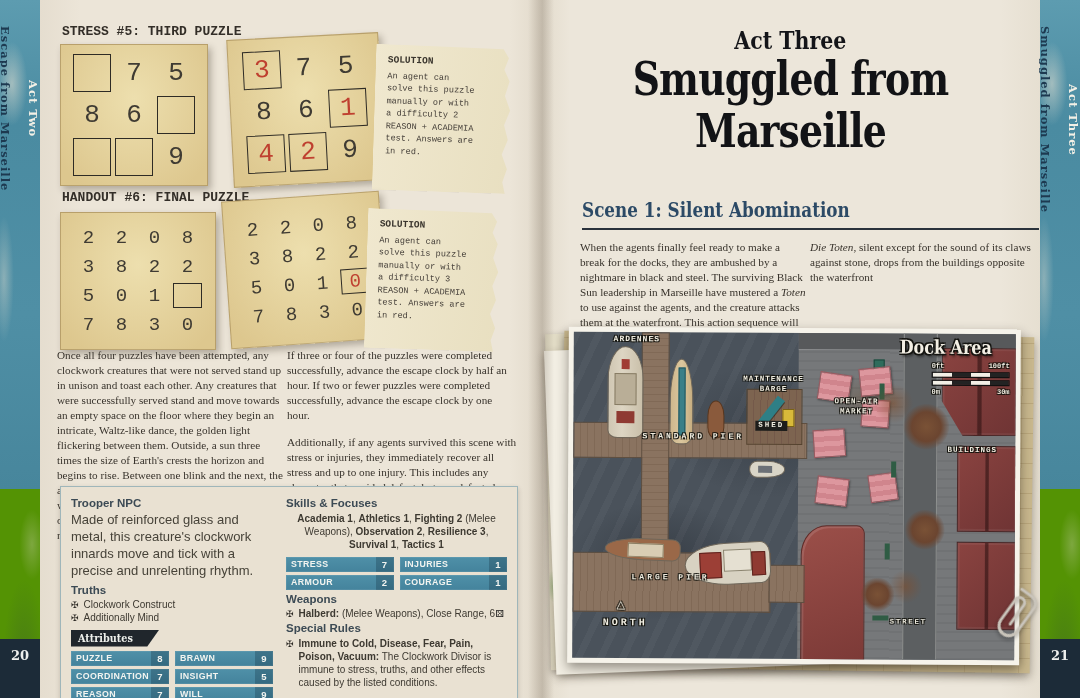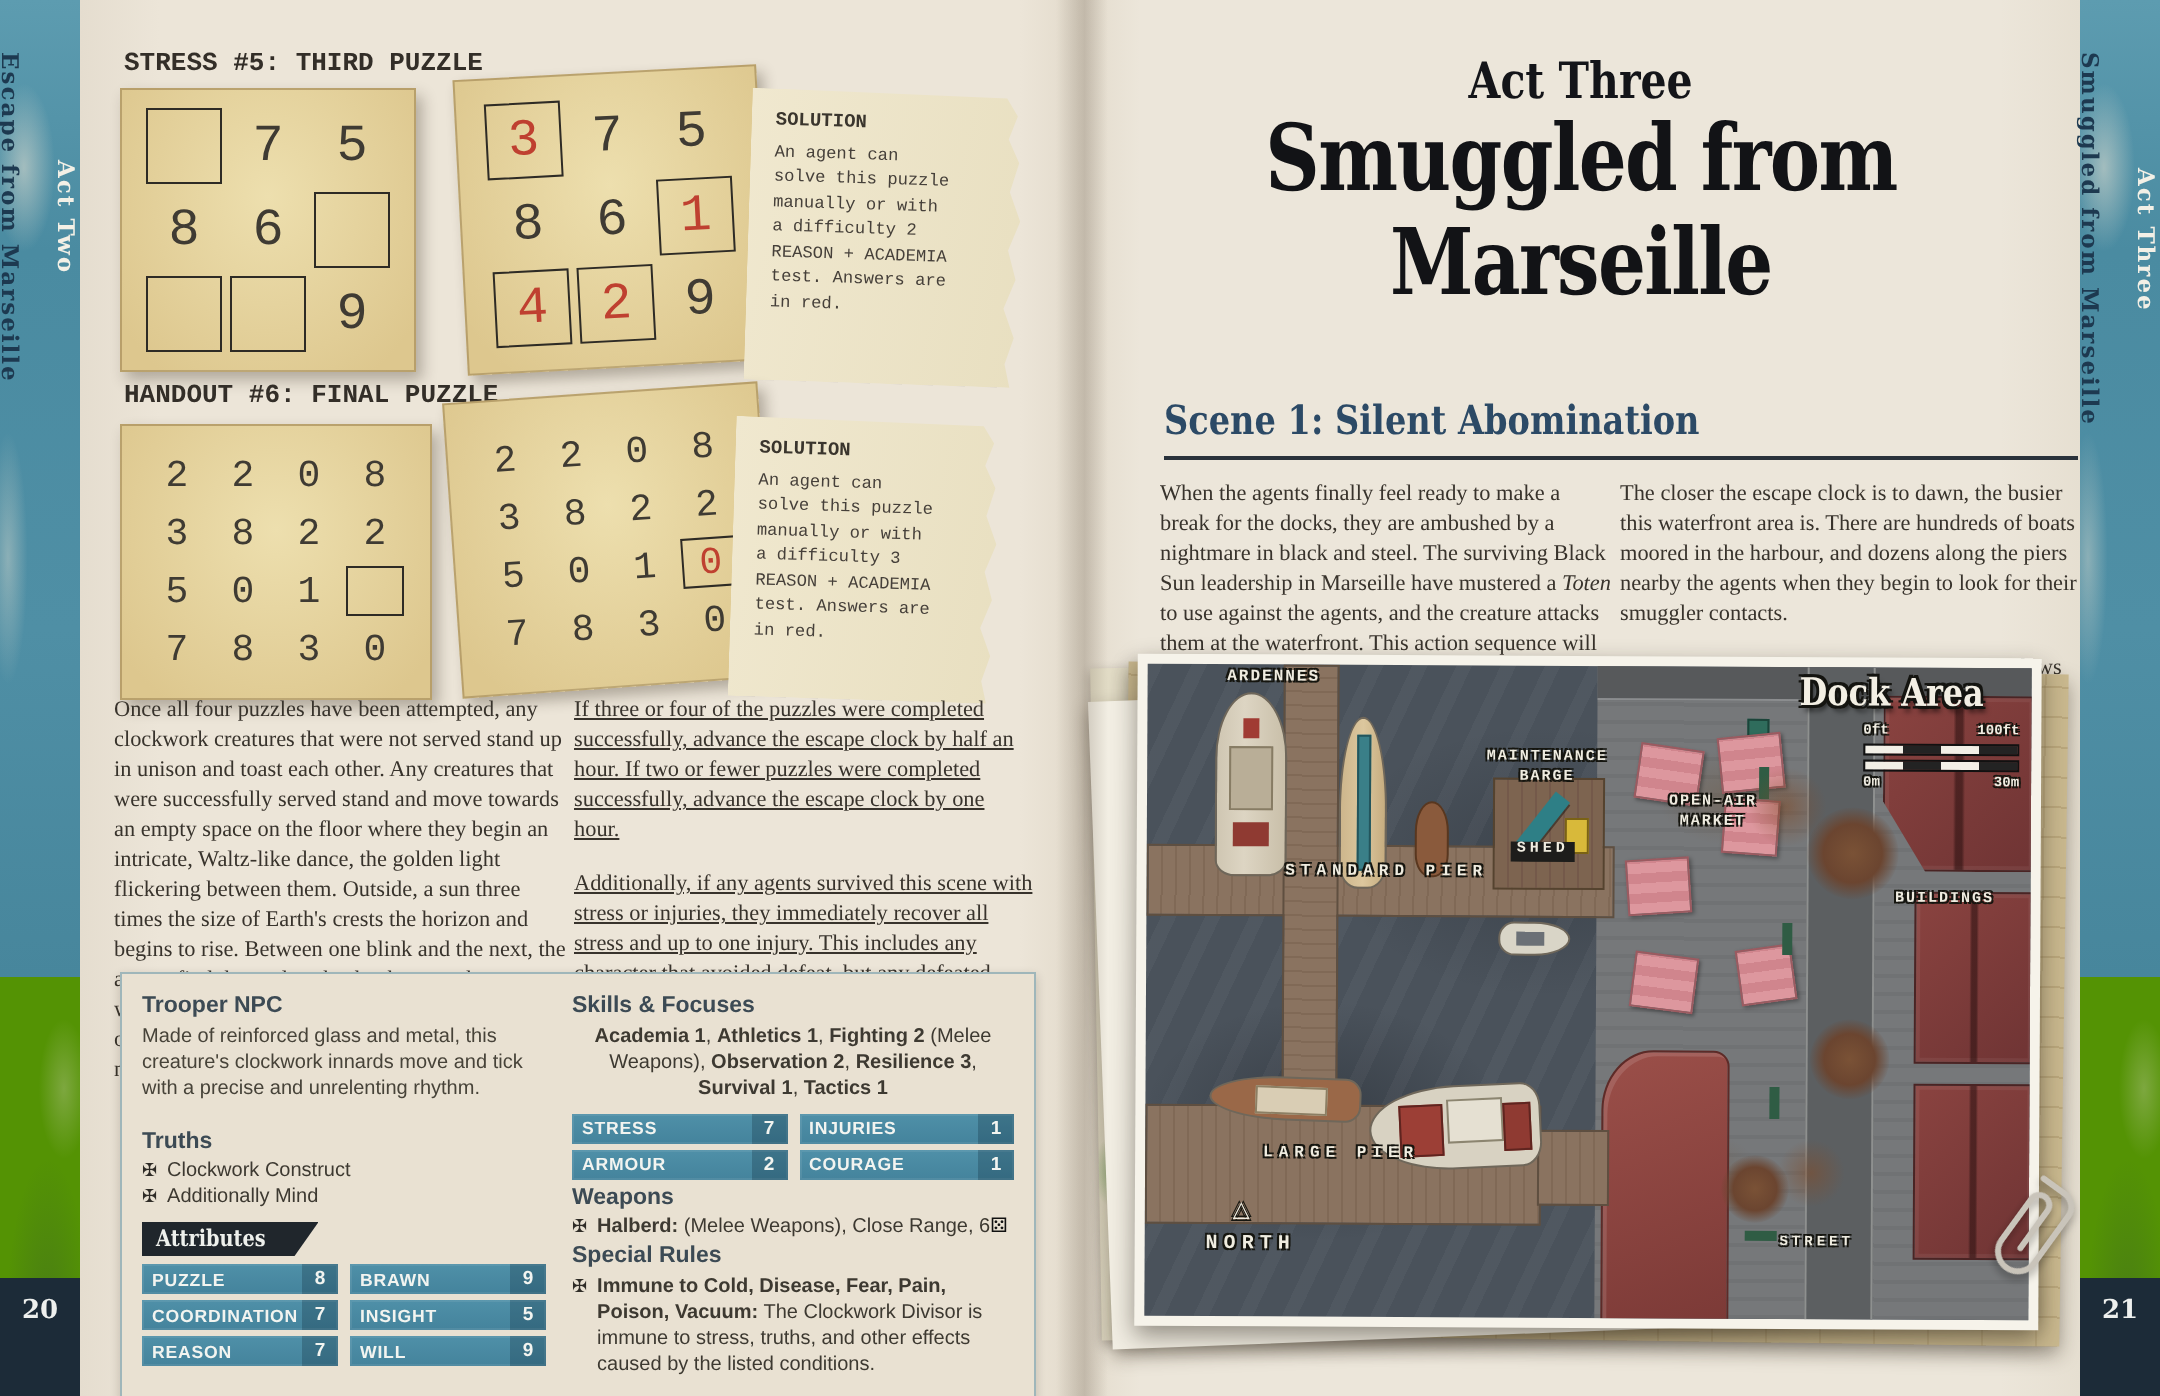--- a/index.html
+++ b/index.html
@@ -46,21 +46,21 @@
   .it{font-style:italic;}
   .b{font-weight:bold;}
 
   
   .statblock{position:absolute;left:20px;top:486px;width:456px;background:#e9e1d2;border:1px solid #9fb6ba;box-shadow:0 2px 5px rgba(40,30,15,.2);}
   .sb-header{background:linear-gradient(180deg,#4a8ea8,#3d7f99);color:#f2f3ee;padding:2px 10px 4px;font-size:15px;}
   .sb-body{display:flex;gap:13px;padding:7px 10px 9px;font-family:"Liberation Sans",sans-serif;}
   .sb-left{width:202px;}
   .sb-right{flex:1;}
   .sb h4{margin:3px 0 3px;font-size:11.5px;color:#3c4a54;font-family:"Liberation Sans",sans-serif;}
-  .sb-desc{font-size:10px;line-height:1.3;color:#474339;margin:2px 0 14px;}
+  .sb-desc{font-size:13px;line-height:1.3;color:#474339;margin:2px 0 4px;}
   .truth{display:flex;gap:5px;font-size:10px;color:#3d3931;margin:2px 0;align-items:baseline;}
   .ticon{font-size:9px;color:#2e2b26;}
   .attr-banner{display:inline-block;background:#20262c;color:#eef0ec;font-size:11.5px;padding:1px 16px 2px 7px;margin:5px 0 4px;clip-path:polygon(0 0,100% 0,calc(100% - 12px) 100%,0 100%);}
   .pairs{display:grid;grid-template-columns:1fr 1fr;gap:3px 6px;}
   .bar{height:15px;background:linear-gradient(180deg,#4f90a8,#44839c);display:flex;align-items:center;box-shadow:inset 0 0 0 1px rgba(255,255,255,.08);}
   .blabel{flex:1;color:#f2f4f0;font-size:8.8px;font-weight:bold;letter-spacing:.4px;padding-left:5px;}
   .bval{width:18px;align-self:stretch;display:flex;align-items:center;justify-content:center;background:rgba(0,20,30,.22);color:#f2f4f0;font-size:9.5px;font-weight:bold;}
   .sb-skills{font-size:10px;line-height:1.32;color:#3d3931;margin-bottom:5px;text-align:center;}
   .die{font-family:"DejaVu Sans",sans-serif;font-size:10px;color:#111;}
 
@@ -261,21 +261,21 @@
 manually or with
 a difficulty 3
 REASON + ACADEMIA
 test. Answers are
 in red.</div>
   </div>
 
   <div class="bodytext" style="left:17px;top:348px;width:230px;">
     <p>Once all four puzzles have been attempted, any clockwork creatures that were not served stand up in unison and toast each other. Any creatures that were successfully served stand and move towards an empty space on the floor where they begin an intricate, Waltz-like dance, the golden light flickering between them. Outside, a sun three times the size of Earth's crests the horizon and begins to rise. Between one blink and the next, the agents find themselves back wherever they were when the hallucination started. If any agents died or somehow stayed in that other place, they are nowhere to be found.</p>
   </div>
-  <div class="bodytext" style="left:247px;top:348px;width:230px;text-decoration:underline;">
+  <div class="bodytext" style="left:247px;top:348px;width:230px;">
     <p>If three or four of the puzzles were completed successfully, advance the escape clock by half an hour. If two or fewer puzzles were completed successfully, advance the escape clock by one hour.</p>
     <p>Additionally, if any agents survived this scene with stress or injuries, they immediately recover all stress and up to one injury. This includes any character that avoided defeat, but any defeated characters stay defeated. There is lasting stress for those who survived, but it is not as severe as it seemed.</p>
   </div>
 
   <div class="statblock sb">
     <div class="sb-body">
       <div class="sb-left">
         <h4>Trooper NPC</h4>
         <div class="sb-desc">Made of reinforced glass and metal, this creature's clockwork innards move and tick with a precise and unrelenting rhythm.</div>
         <h4>Truths</h4>
@@ -357,21 +357,20 @@
   <div class="act-label bf"><span class="cond">Act Three</span></div>
   <div class="main-title bf" style="top:56px;"><span class="cond">Smuggled from</span></div>
   <div class="main-title bf" style="top:108px;"><span class="cond">Marseille</span></div>
 
   <div class="scene-h bf"><span class="condL">Scene 1: Silent Abomination</span></div>
 
   <div class="bodytext" style="left:40px;top:240px;width:227px;">
     <p><span>When the agents finally feel ready to make a break for the docks, they are ambushed by a nightmare in black and steel. The surviving Black Sun leadership in Marseille have mustered a </span><span class="it">Toten</span><span> to use against the agents, and the creature attacks them at the waterfront. This action sequence will have been foreshadowed by the minor hallucination handout “The Lurker in the Dark.”</span></p>
   </div>
   <div class="bodytext" style="left:270px;top:240px;width:230px;">
-    <p>The closer the escape clock is to dawn, the busier this waterfront area is. There are hundreds of boats moored in the harbour, and dozens along the piers nearby the agents when they begin to look for their smuggler contacts.</p>
     <p><span class="it">Die Toten</span><span>, silent except for the sound of its claws against stone, drops from the buildings opposite the waterfront</span></p>
   </div>
 
   <div class="collage">
     <div class="oldmap-strip"></div>
     <div class="sepia-layer"></div>
     <div class="under-photo"></div>
     <div class="photo">
       <div class="map">
         <div class="quay"></div>

